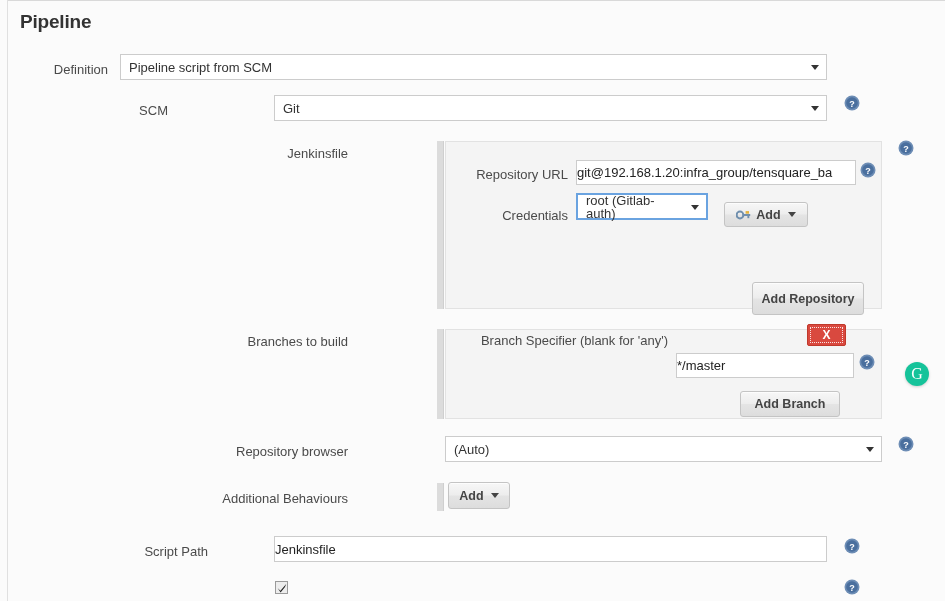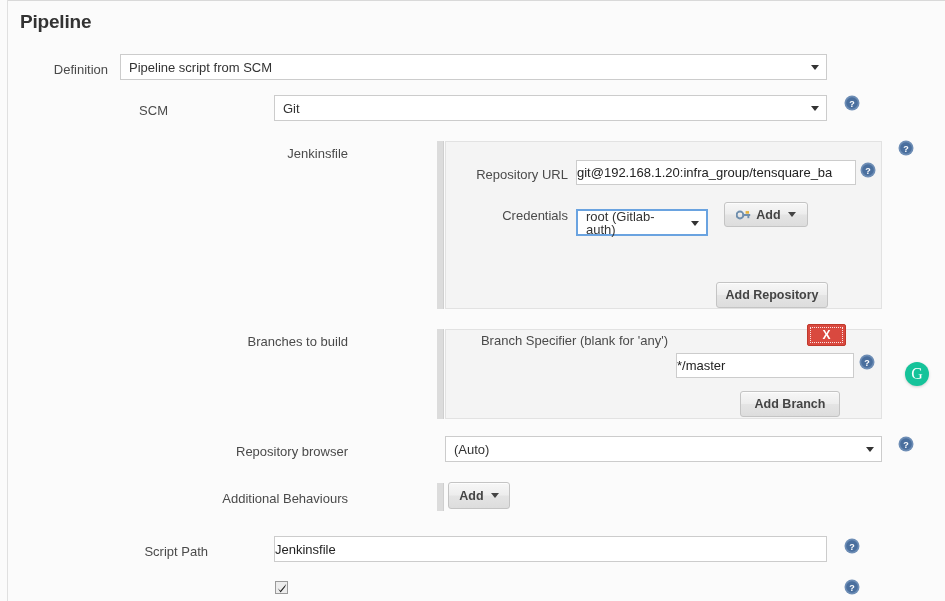--- a/index.html
+++ b/index.html
@@ -255,40 +255,40 @@
   <div class="help" style="left:852px; top:161px;">
     <svg width="16" height="16" viewBox="0 0 16 16">
       <circle cx="8" cy="8" r="7.5" fill="#6d8db5"></circle>
       <circle cx="8" cy="8" r="5.8" fill="#4a6f9e"></circle>
       <text x="8" y="11.6" font-family="Liberation Sans, sans-serif" font-size="9" font-weight="bold" fill="#ffffff" text-anchor="middle">?</text>
     </svg>
   </div>
 
   <div class="lbl" style="left:400px; top:207px; width:160px;">Credentials</div>
 
-  <div class="sel focus" style="left:568px; top:208px; width:132px; height:27px;">
+  <div class="sel focus" style="left:568px; top:192px; width:132px; height:27px;">
     <span>root (Gitlab-auth)</span>
     <i class="caret"></i>
   </div>
 
   <div class="btn" style="left:716px; top:201px; width:84px; height:25px;">
     <span class="keyicon">
       <svg width="15" height="11" viewBox="0 0 15 11">
         <circle cx="4" cy="6" r="3.4" fill="none" stroke="#6f8fae" stroke-width="2"></circle>
         <rect x="6.6" y="5" width="7.6" height="2" fill="#6f8fae"></rect>
         <rect x="11.4" y="5" width="1.9" height="4.2" fill="#6f8fae"></rect>
         <rect x="9.6" y="2.1" width="3.4" height="2.6" fill="#e3b23c"></rect>
       </svg>
     </span>
     <span>Add</span>
     <i class="bcaret"></i>
   </div>
 
 
-  <div class="btn" style="left:708px; top:281px; width:112px; height:26px;">
+  <div class="btn" style="left:744px; top:281px; width:112px; height:33px;">
     <span>Add Repository</span>
   </div>
 
   <div class="lbl" style="left:190px; top:333px; width:150px;">Branches to build</div>
 
   <div class="panel-handle" style="left:429px; top:328px; height:90px;"></div>
   <div class="panel" style="left:437px; top:328px; width:437px; height:90px;"></div>
 
   <div class="btn-danger" style="left:799px; top:323px; width:39px; height:22px;">
     <i class="dots"></i>

